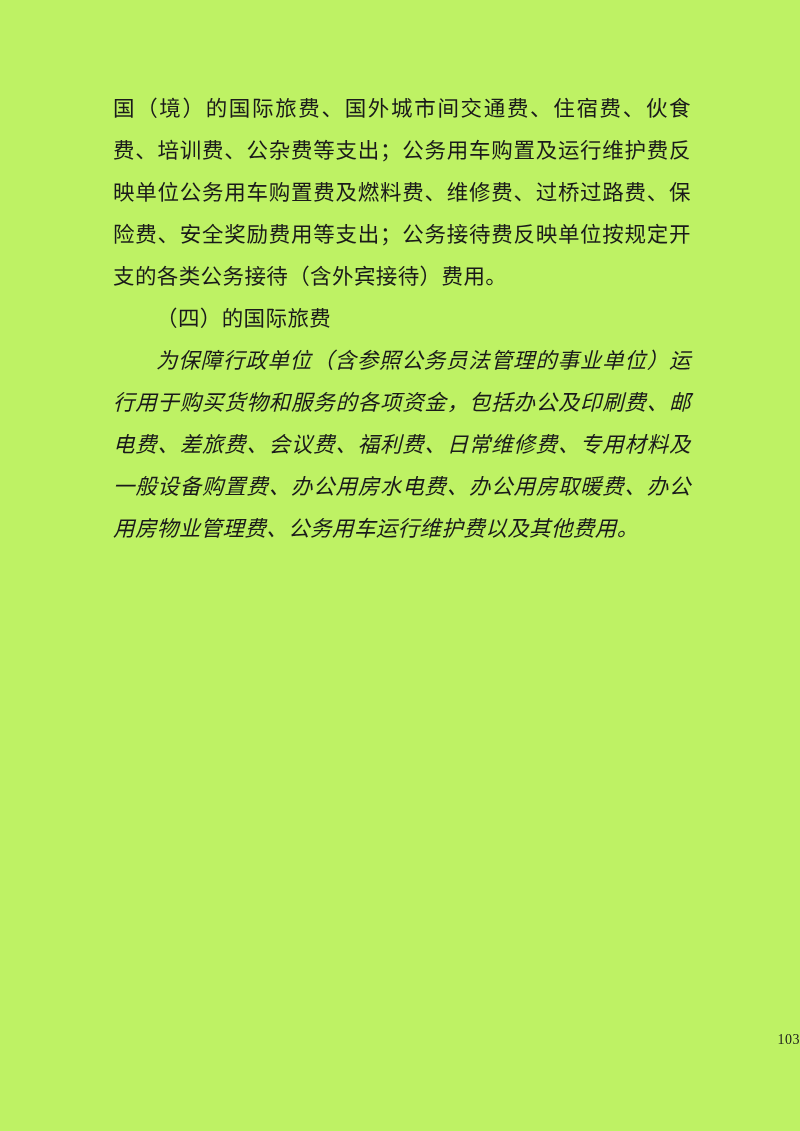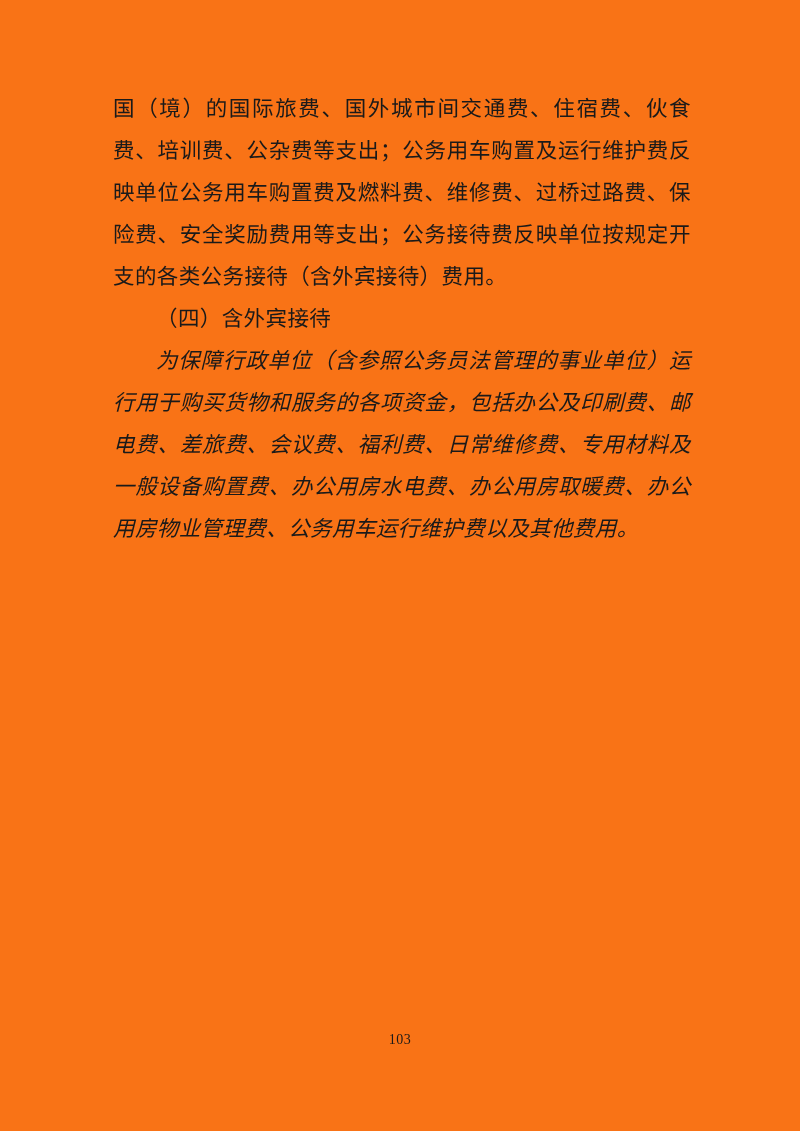--- a/index.html
+++ b/index.html
@@ -15,21 +15,21 @@
     font-family: "Liberation Serif", "DejaVu Serif", serif;
     color: #1a1a1a;
     overflow: hidden;
   }
   .page {
     position: absolute;
     top: 0;
     left: 0;
     width: 800px;
     height: 1131px;
-    background: #f97316;
+    background: #bef264;
   }
   .content {
     position: absolute;
     left: 113px;
     top: 88px;
     width: 578px;
   }
   .para {
     font-size: 21.5px;
     line-height: 42px;
@@ -51,37 +51,37 @@
     margin: 0;
     text-indent: 2em;
     font-weight: normal;
     color: #1a1a1a;
   }
   .page-number {
     position: absolute;
     left: 0;
     right: 0;
     top: 1032px;
-    text-align: center;
+    text-align: right;
     font-size: 14px;
     font-family: "Liberation Serif", "DejaVu Serif", serif;
     color: #1a1a1a;
     letter-spacing: 0.5px;
   }
 </style>
 </head>
 <body>
 
 <div class="page">
 
   <div class="content">
 
     <p class="para">国（境）的国际旅费、国外城市间交通费、住宿费、伙食费、培训费、公杂费等支出；公务用车购置及运行维护费反映单位公务用车购置费及燃料费、维修费、过桥过路费、保险费、安全奖励费用等支出；公务接待费反映单位按规定开支的各类公务接待（含外宾接待）费用。</p>
 
-    <h2 class="heading">（四）含外宾接待</h2>
+    <h2 class="heading">（四）的国际旅费</h2>
 
     <p class="para indent">为保障行政单位（含参照公务员法管理的事业单位）运行用于购买货物和服务的各项资金，包括办公及印刷费、邮电费、差旅费、会议费、福利费、日常维修费、专用材料及一般设备购置费、办公用房水电费、办公用房取暖费、办公用房物业管理费、公务用车运行维护费以及其他费用。</p>
 
   </div>
 
   <div class="page-number">103</div>
 
 </div>
 
 </body></html>

